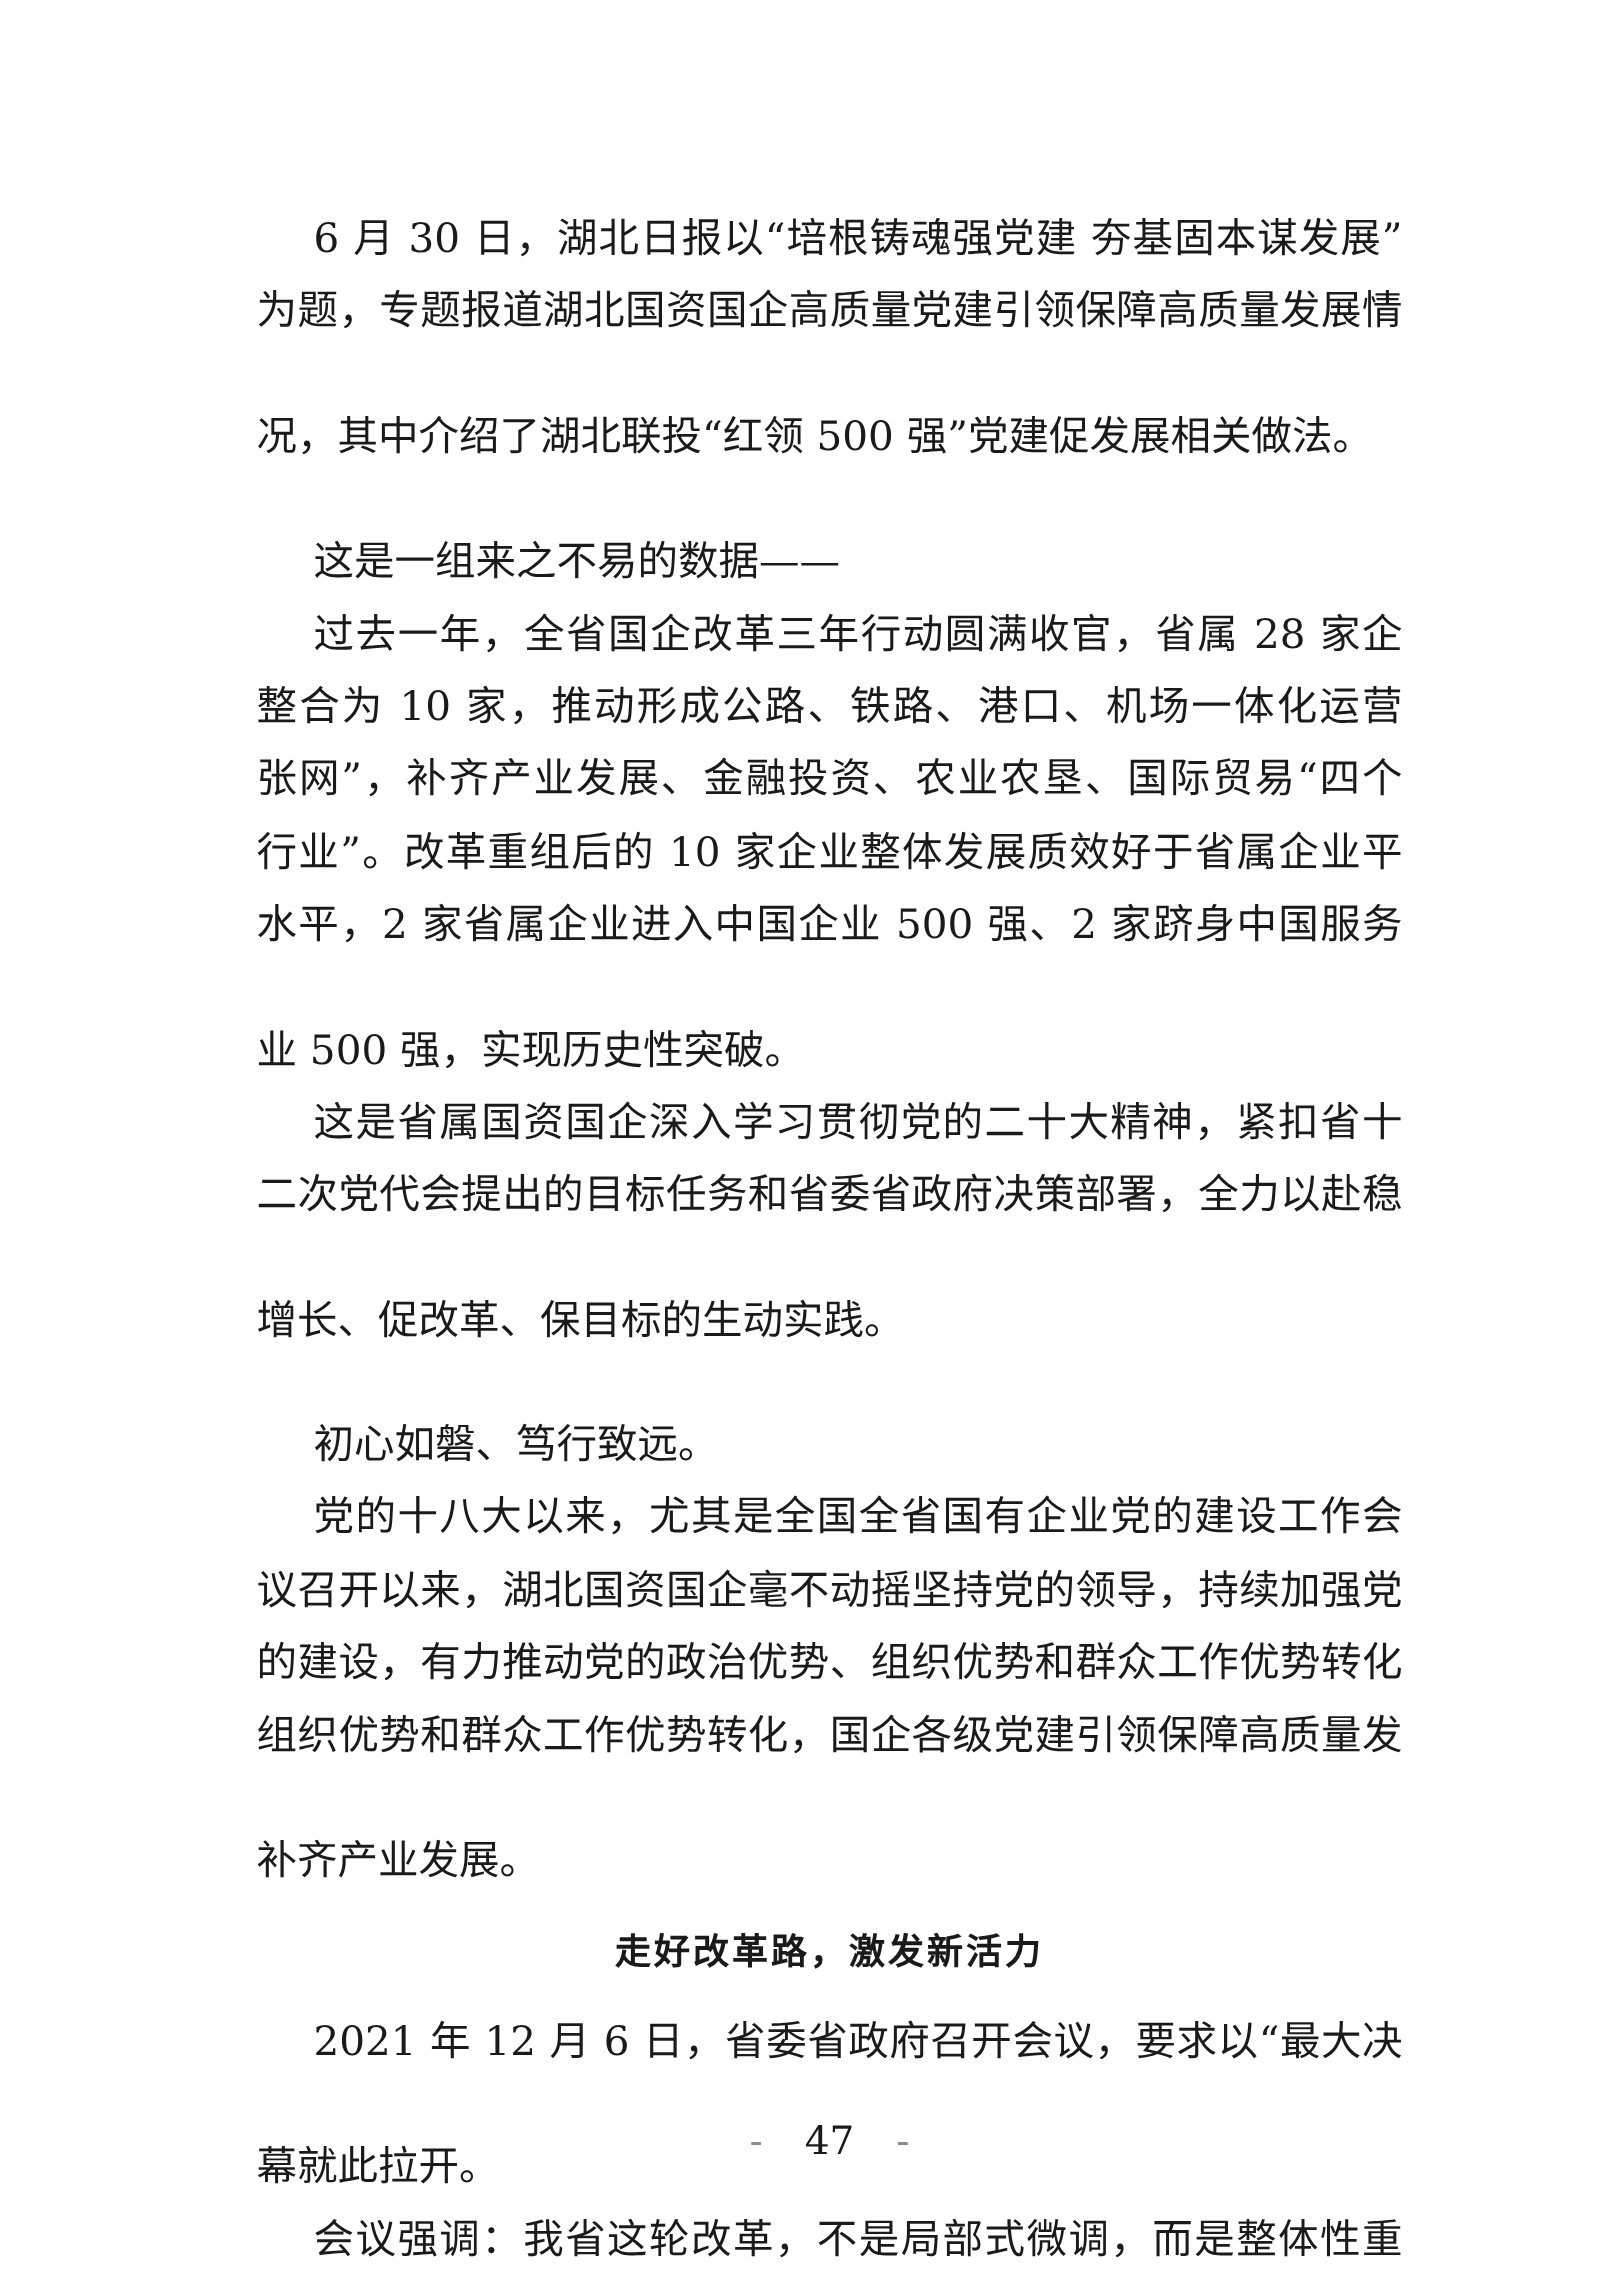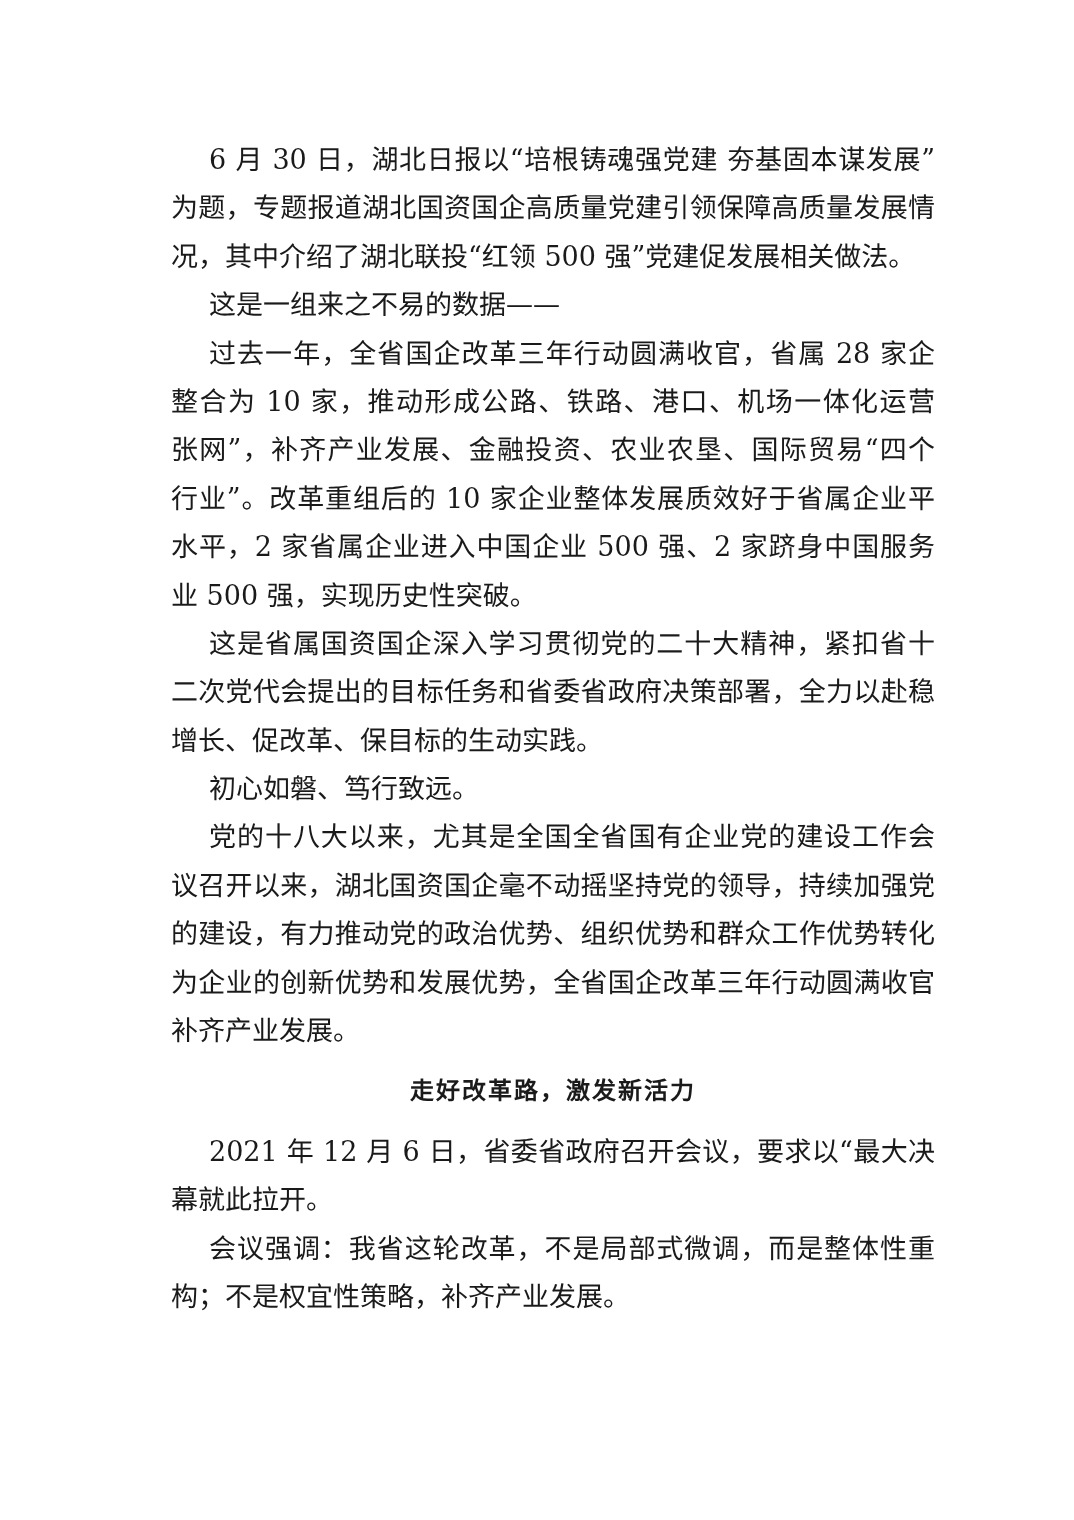--- a/index.html
+++ b/index.html
@@ -39,20 +39,21 @@
     overflow: hidden;
     text-align: justify;
     text-align-last: justify;
     text-justify: inter-ideograph;
     white-space: normal;
   }
   .ln.indent { padding-left: 54px; }
   .ln.end {
     text-align: left;
     text-align-last: left;
+    margin-top: 35px;
   }
   .heading {
     margin: 12px;
     font-family: "DejaVu Sans", "Liberation Sans", sans-serif;
     font-weight: 700;
     font-size: 24px;
     line-height: 48.4px;
     height: 48.4px;
     text-align: left;
     text-align-last: center;
@@ -95,26 +96,29 @@
 
     <div class="ln indent">这是省属国资国企深入学习贯彻党的二十大精神，紧扣省十</div>
     <div class="ln">二次党代会提出的目标任务和省委省政府决策部署，全力以赴稳</div>
     <div class="ln end">增长、促改革、保目标的生动实践。</div>
 
     <div class="ln indent end">初心如磐、笃行致远。</div>
 
     <div class="ln indent">党的十八大以来，尤其是全国全省国有企业党的建设工作会</div>
     <div class="ln">议召开以来，湖北国资国企毫不动摇坚持党的领导，持续加强党</div>
     <div class="ln">的建设，有力推动党的政治优势、组织优势和群众工作优势转化</div>
-    <div class="ln">为企业的创新优势和发展优势，全省国企改革三年行动圆满收官</div>
+    <div class="ln">组织优势和群众工作优势转化，国企各级党建引领保障高质量发</div>
     <div class="ln end">补齐产业发展。</div>
 
     <h2 class="heading">走好改革路，激发新活力</h2>
 
     <div class="ln indent">2021 年 12 月 6 日，省委省政府召开会议，要求以“最大决心</div>
     <div class="ln end">幕就此拉开。</div>
 
     <div class="ln indent">会议强调：我省这轮改革，不是局部式微调，而是整体性重</div>
     <div class="ln end">构；不是权宜性策略，补齐产业发展。</div>
 
   </div>
 
+  <div class="footer">
+    <span class="dash">-</span><span class="num">47</span><span class="dash">-</span>
+  </div>
 </div>
 
 </body></html>

